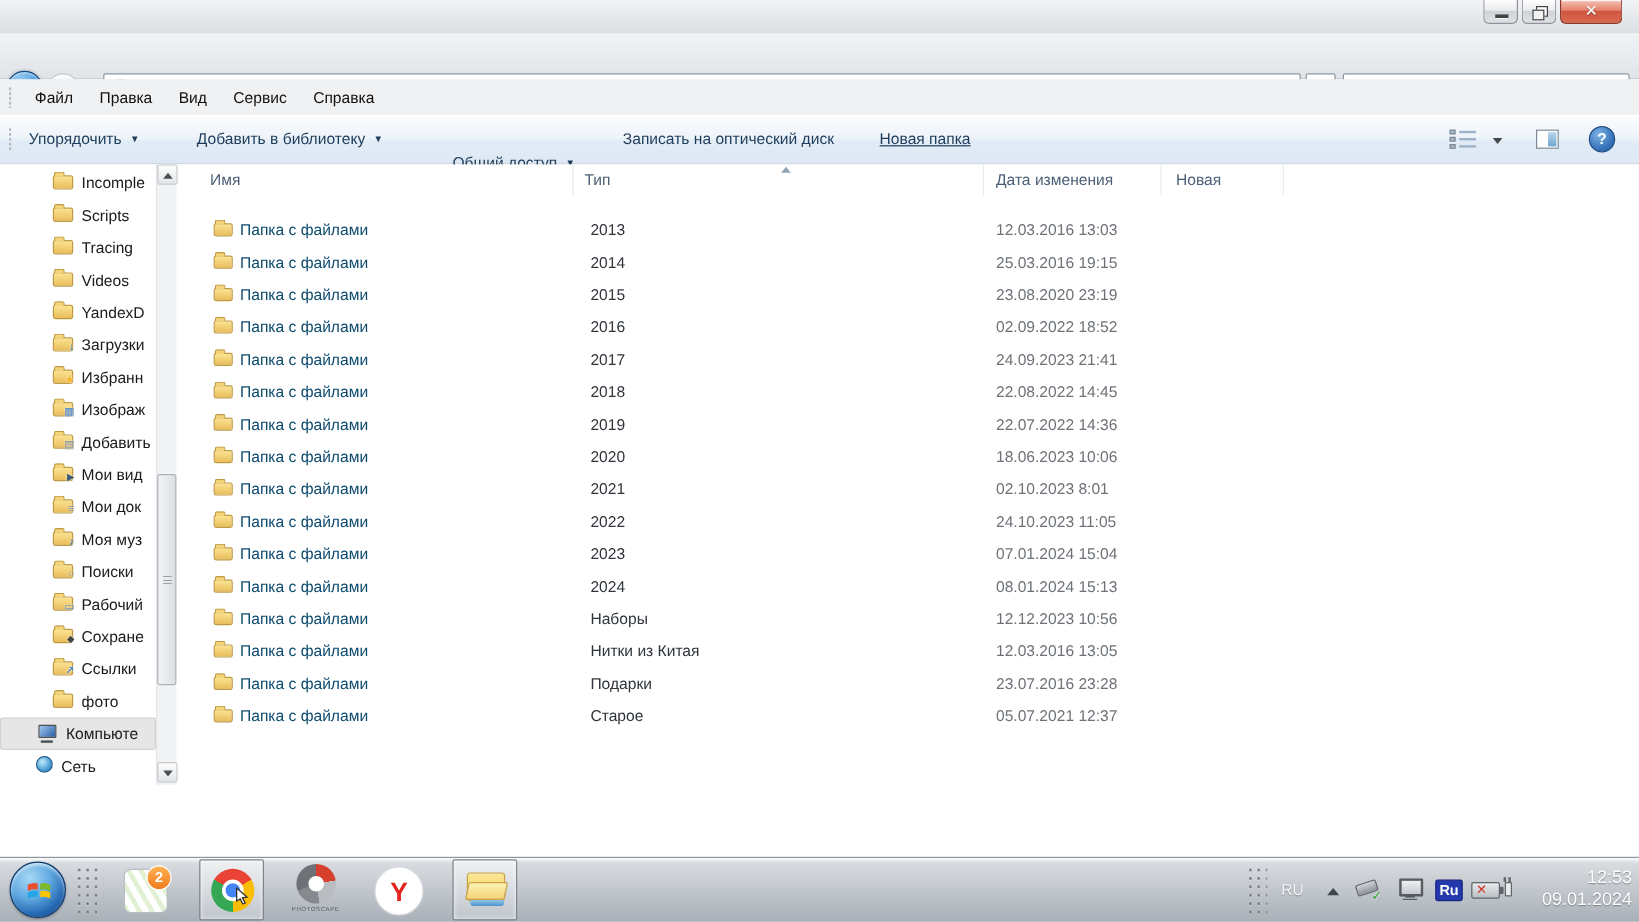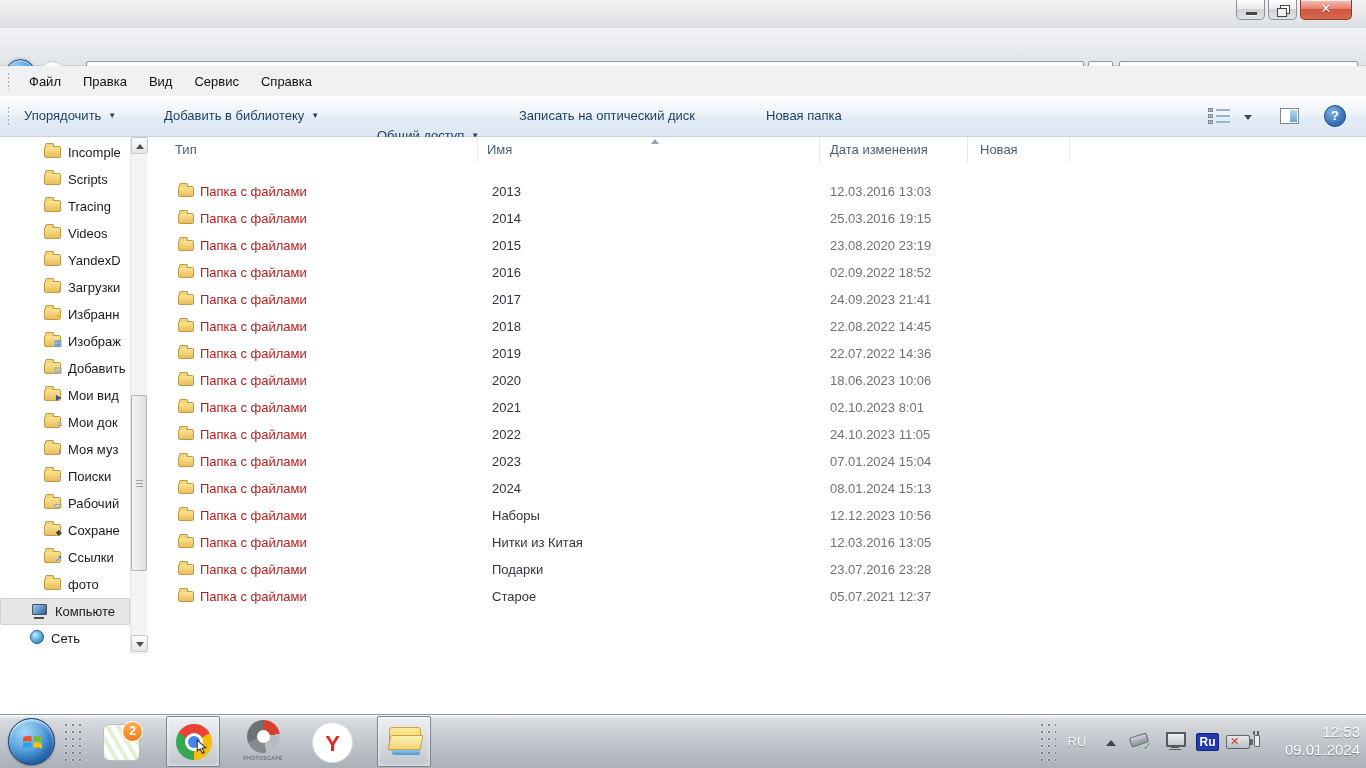--- a/index.html
+++ b/index.html
@@ -63,21 +63,21 @@
   .cmdgrip{top:106px;height:20px;}
   .menu-item{font-size:13px;color:#111;padding:4px 11px;}
 
   
   .commandbar{position:absolute;left:0;top:96px;width:1366px;height:41px;
     background:linear-gradient(180deg,#fcfdfe 0%,#eef4fa 45%,#e2ecf6 55%,#dde8f4 100%);
     border-bottom:1px solid #c9d0d8;box-shadow:inset 0 1px 0 #fff;}
   .cmd{position:absolute;top:7px;height:26px;line-height:26px;font-size:13px;color:#1e3c5a;
     padding:0 10px;border-radius:3px;white-space:nowrap;}
   .cmd:nth-of-type(1){left:14px;} .cmd:nth-of-type(2){left:154px;}
-  .cmd:nth-of-type(3){left:367px;margin-top:20px;} .cmd:nth-of-type(4){left:509px;} .cmd:nth-of-type(5){left:756px;}
+  .cmd:nth-of-type(3){left:367px;margin-top:20px;} .cmd:nth-of-type(4){left:509px;} .cmd:nth-of-type(5){left:723px;text-decoration:underline;}
   .cmd .caret{display:none;font-size:8px;margin-left:7px;vertical-align:2px;}
   .cmd.has-caret .caret{display:inline;}
   .views-btn{position:absolute;left:1208px;top:108px;width:24px;height:18px;}
   .views-btn i{position:absolute;width:5px;height:4px;background:#aab6c2;border:1px solid #7e8a96;}
   .views-btn i:nth-child(1){top:0;} .views-btn i:nth-child(2){top:6px;} .views-btn i:nth-child(3){top:12px;}
   .views-btn b{position:absolute;left:8px;width:14px;height:2px;background:#9fb3c8;}
   .views-btn b:nth-child(4){top:1px;} .views-btn b:nth-child(5){top:7px;} .views-btn b:nth-child(6){top:13px;}
   .views-caret{position:absolute;left:1244px;top:115px;width:0;height:0;
     border-left:4px solid transparent;border-right:4px solid transparent;border-top:5px solid #44484d;}
   .preview-btn{position:absolute;left:1280px;top:108px;width:19px;height:16px;background:#fff;border:1px solid #7e8a96;}
@@ -139,21 +139,21 @@
   .hcol:nth-of-type(3){left:652px;width:148px;padding-left:10px;}
   .hcol:nth-of-type(4){left:800px;width:102px;padding-left:12px;}
   .sort-arrow{position:absolute;left:483px;top:2px;width:0;height:0;
     border-left:4px solid transparent;border-right:4px solid transparent;border-bottom:5px solid #8fa3b5;}
   .rows{position:absolute;left:0;top:41px;right:0;}
   .frow{position:relative;height:27px;line-height:27px;font-size:13px;}
   .r-icon{position:absolute;left:10px;top:8px;width:16px;height:11px;
     background:linear-gradient(180deg,#fbe391,#e9bd5c);border:1px solid #bf9a45;border-radius:2px;}
   .r-icon::before{content:"";position:absolute;left:0;top:-4px;width:7px;height:3px;
     background:#f3d479;border:1px solid #bf9a45;border-bottom:none;border-radius:2px 2px 0 0;}
-  .r-type{position:absolute;left:32px;color:#b91c1c;}
+  .r-type{position:absolute;left:32px;color:#0c4a6e;}
   .r-name{position:absolute;left:324px;color:#30353b;}
   .r-date{position:absolute;left:662px;color:#6d7278;}
 
   
   .details{position:absolute;left:0;top:654px;width:1366px;height:60px;
     background:linear-gradient(180deg,#f7fafd,#ebf2f9);border-top:1px solid #d8e2ec;}
   .big-folder{position:absolute;left:16px;top:-4px;width:62px;height:56px;filter:drop-shadow(3px 3px 3px rgba(0,0,0,.25));}
   .bf-back{position:absolute;left:6px;top:0;width:44px;height:44px;background:linear-gradient(180deg,#e3bb54,#caa23c);
     border-radius:3px;transform:rotate(-3deg);}
   .bf-back::before{content:"";position:absolute;left:0;top:-5px;width:18px;height:6px;background:#d9b04a;border-radius:3px 3px 0 0;}
@@ -429,23 +429,23 @@
     </nav>
 
     <div class="sb">
       <div class="sb-btn sb-up"></div>
       <div class="sb-thumb"></div>
       <div class="sb-btn sb-down"></div>
     </div>
 
     <div class="filelist">
       <div class="hrow">
+        <div class="hcol"><span>Имя</span></div>
+
         <div class="hcol"><span>Тип</span></div>
-
-        <div class="hcol"><span>Имя</span></div>
 
         <div class="hcol"><span>Дата изменения</span></div>
 
         <div class="hcol"><span>Новая</span></div>
       </div>
       <div class="sort-arrow"></div>
 
       <div class="rows">
         <div class="frow">
           <span class="r-icon"></span>

